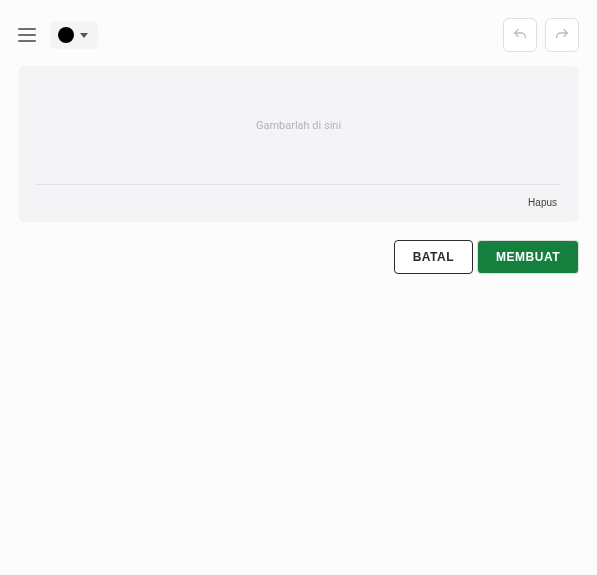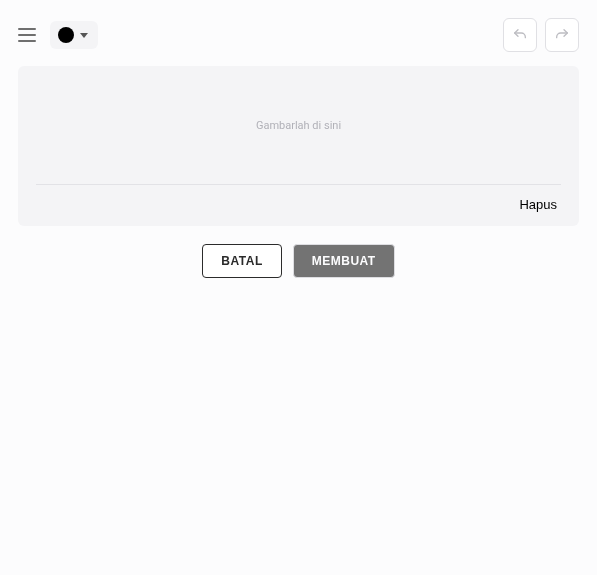--- a/index.html
+++ b/index.html
@@ -102,29 +102,29 @@
     margin: 0;
   }
   .canvas-footer {
     display: flex;
     justify-content: flex-end;
     padding-top: 10px;
   }
   .link-btn {
     background: none;
     border: none;
-    color: #000000;
-    font-size: 13px;
+    color: #404040;
+    font-size: 10px;
     cursor: pointer;
     padding: 2px 4px;
   }
   .action-row {
     display: flex;
-    justify-content: center;
-    gap: 11px;
+    justify-content: flex-end;
+    gap: 4px;
     padding: 18px;
   }
   .btn {
     height: 34px;
     padding: 0 18px;
     border-radius: 4px;
     font-size: 12px;
     font-weight: 700;
     letter-spacing: 0.5px;
     text-transform: uppercase;
@@ -132,21 +132,21 @@
     display: flex;
     align-items: center;
     justify-content: center;
   }
   .btn-outline {
     background: #fff;
     border: 1px solid #2b2b2b;
     color: #2b2b2b;
   }
   .btn-primary-disabled {
-    background: #737373;
+    background: #15803d;
     border: 1px solid #dedee2;
     color: #fdfdfe;
     cursor: default;
   }
 </style>
 </head>
 <body>
 
 <div class="page">
 

